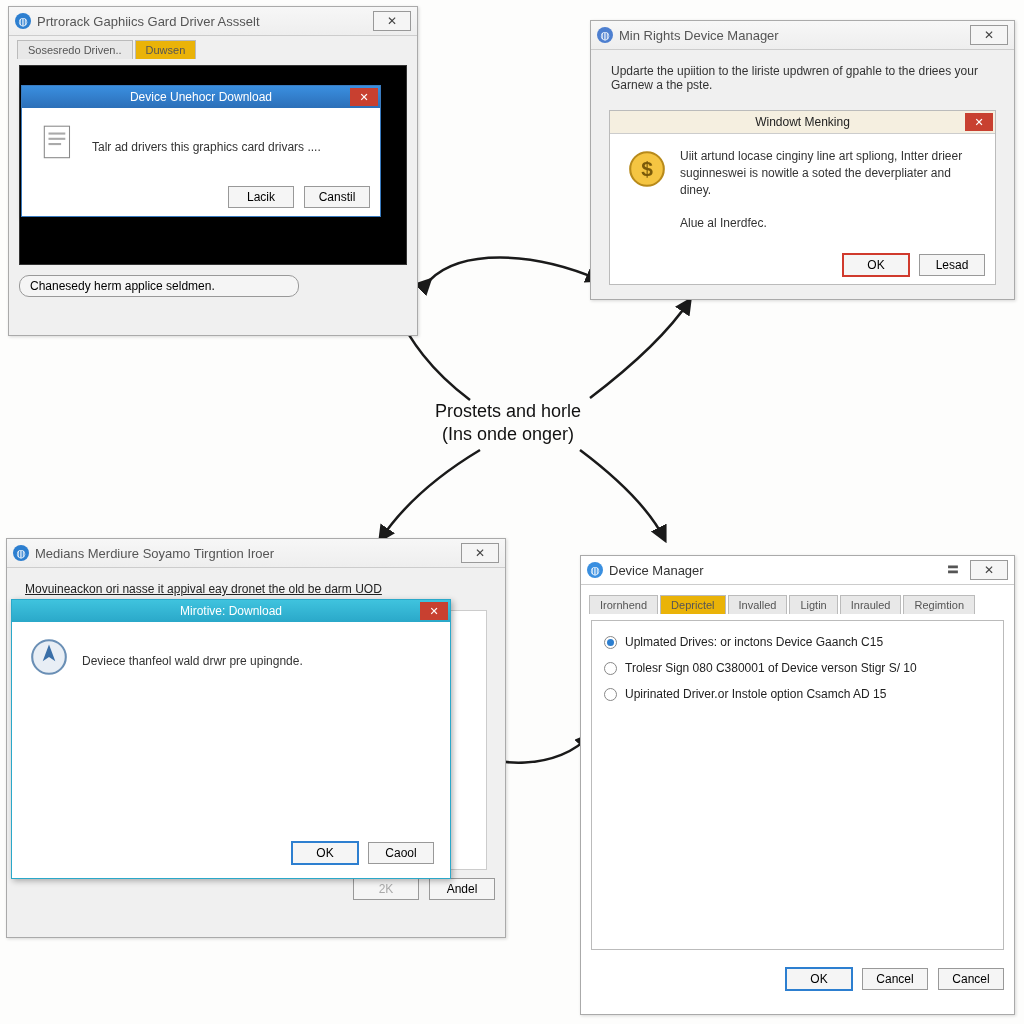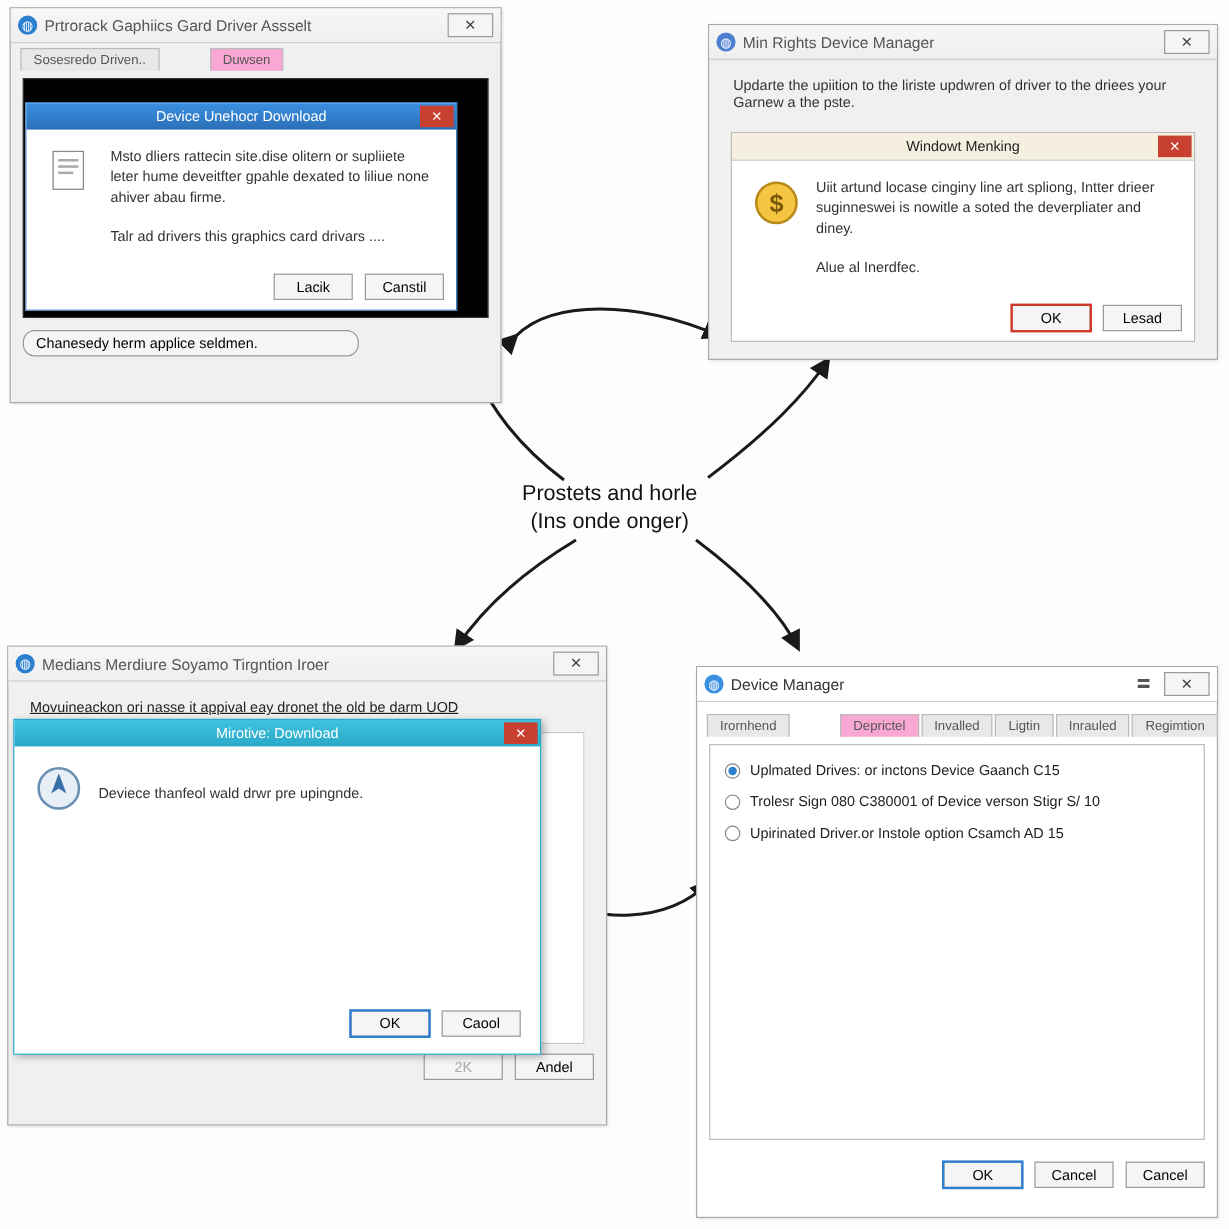--- a/index.html
+++ b/index.html
@@ -3,21 +3,21 @@
 <meta charset="utf-8">
 <style>
 * { box-sizing: border-box; margin: 0; padding: 0; }
 body { font-family: "Segoe UI", Tahoma, sans-serif; font-size: 12px; background: #fdfdfc; width: 1024px; height: 1024px; position: relative; color: #222; }
 .win { position: absolute; background: #f0f0f0; border: 1px solid #aaa; box-shadow: 1px 1px 3px rgba(0,0,0,0.15); }
 .titlebar { display: flex; align-items: center; padding: 4px 6px; background: linear-gradient(#f7f7f7,#eee); border-bottom: 1px solid #ccc; font-size: 13px; color: #555; }
 .titlebar .appicon { width: 16px; height: 16px; margin-right: 6px; border-radius: 50%; display: inline-flex; align-items: center; justify-content: center; font-size: 11px; }
 .closebox { width: 38px; height: 20px; border: 1px solid #999; background: #f5f5f5; display: inline-flex; align-items: center; justify-content: center; margin-left: auto; font-size: 12px; color: #444; }
 .tabs { display: flex; padding: 4px 8px 0 8px; gap: 2px; font-size: 11px; }
 .tab { padding: 3px 10px; border: 1px solid #bbb; border-bottom: none; background: #e8e8e8; color: #555; }
-.tab.active { background: #f9a8d4; margin-left: 40px; }
+.tab.active { background: #eab308; }
 .panel { margin: 6px 10px 10px 10px; background: #fff; border: 1px solid #bbb; padding: 8px; }
 .btn { border: 1px solid #999; background: #f5f5f5; padding: 3px 12px; font-size: 12px; min-width: 66px; text-align: center; }
 .btn.primary { outline: 2px solid #2d7fd0; outline-offset: -1px; }
 .btn.red { outline: 2px solid #d03a2d; outline-offset: -1px; }
 .btnrow { display: flex; gap: 10px; justify-content: flex-end; padding: 8px 10px; }
 .modal { position: absolute; border: 1px solid #3a7bbf; background: #fff; box-shadow: 2px 2px 6px rgba(0,0,0,0.3); }
 .modal-title { background: linear-gradient(#3a8fe0,#2c6fb8); color: #fff; font-size: 12px; padding: 4px 6px; display: flex; align-items: center; justify-content: center; position: relative; }
 .modal-title.cyan { background: linear-gradient(#3fc3de,#2aa8c9); }
 .modal-close { position: absolute; right: 2px; top: 2px; width: 28px; height: 18px; background: #c84030; color: #fff; display: flex; align-items: center; justify-content: center; font-size: 11px; }
 .modal-body { padding: 14px 16px; font-size: 12px; color: #333; line-height: 1.4; display: flex; gap: 12px; }
@@ -73,38 +73,38 @@
     <div class="modal-body">
       <div class="modal-icon">
         <svg viewBox="0 0 40 40">
             <rect x="6" y="4" width="24" height="30" fill="#fff" stroke="#888"></rect>
             <rect x="10" y="10" width="16" height="2" fill="#aaa"></rect>
             <rect x="10" y="15" width="16" height="2" fill="#aaa"></rect>
             <rect x="10" y="20" width="12" height="2" fill="#aaa"></rect>
           </svg>
       </div>
       <div>
-        <p>Msto dliers rattecin site.dise olitern or supliiete leter hume deveitfter gpahle dexated to liliue none ahiver abau firme.</p><br>
+        <br>
         <p>Talr ad drivers this graphics card drivars ....</p>
       </div>
     </div>
     <div class="btnrow">
       <button class="btn">Lacik</button>
       <button class="btn">Canstil</button>
     </div>
   </div>
 </div>
 
 <div class="win" style="left:590px; top:20px; width:425px; height:280px;">
   <div class="titlebar">
     <span class="appicon" style="background:#4d7fd0;color:#fff;">◍</span>
     <span>Min Rights Device Manager</span>
     <span class="closebox">✕</span>
   </div>
-  <div style="padding:14px 20px; font-size:12px; color:#333;">Updarte the upiition to the liriste updwren of driver to the driees your Garnew a the pste.</div>
+  <div style="padding:14px 20px; font-size:12px; color:#333;">Updarte the upiition to the liriste updwren of gpahle to the driees your Garnew a the pste.</div>
   <div style="margin:4px 18px; border:1px solid #bbb; background:#fff;">
     <div style="background:#f5efe0; text-align:center; padding:4px; font-size:12px; position:relative; border-bottom:1px solid #ccc;">
       <span>Windowt Menking</span>
       <span class="modal-close" style="background:#c84030;">✕</span>
     </div>
     <div class="modal-body">
       <div class="modal-icon">
         <svg viewBox="0 0 40 40">
             <circle cx="20" cy="20" r="16" fill="#f5c542" stroke="#b88a1a" stroke-width="2"></circle>
             <text x="20" y="27" font-size="20" text-anchor="middle" fill="#7a5a0a" font-weight="bold">$</text>

